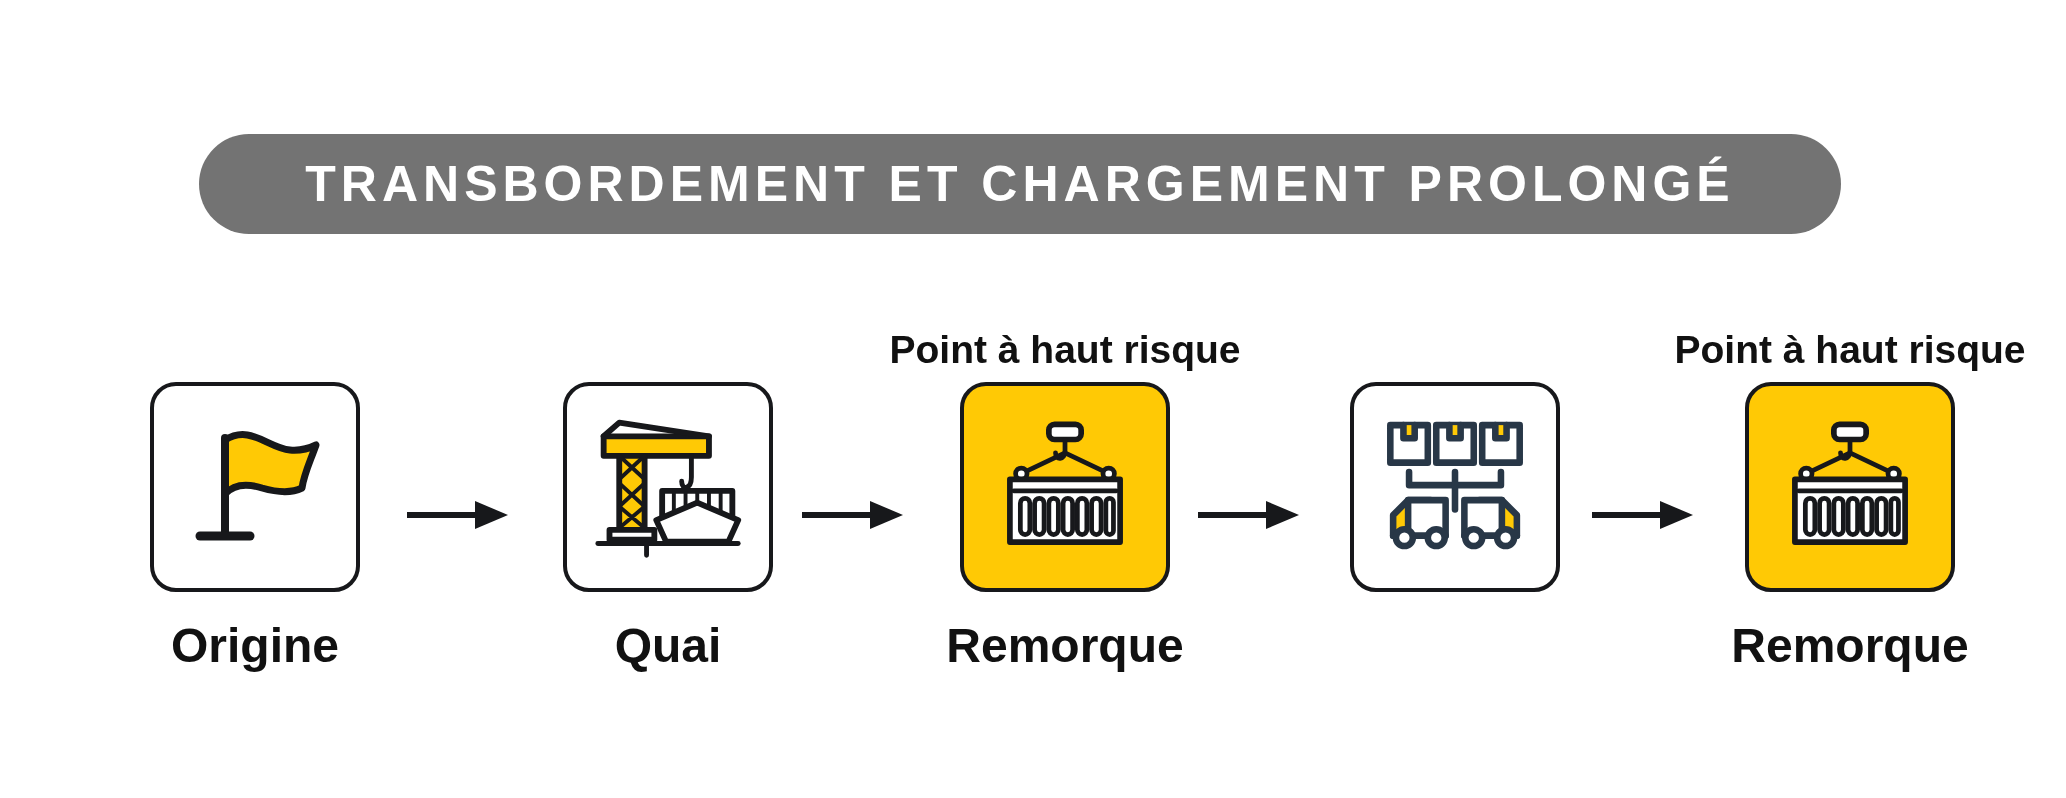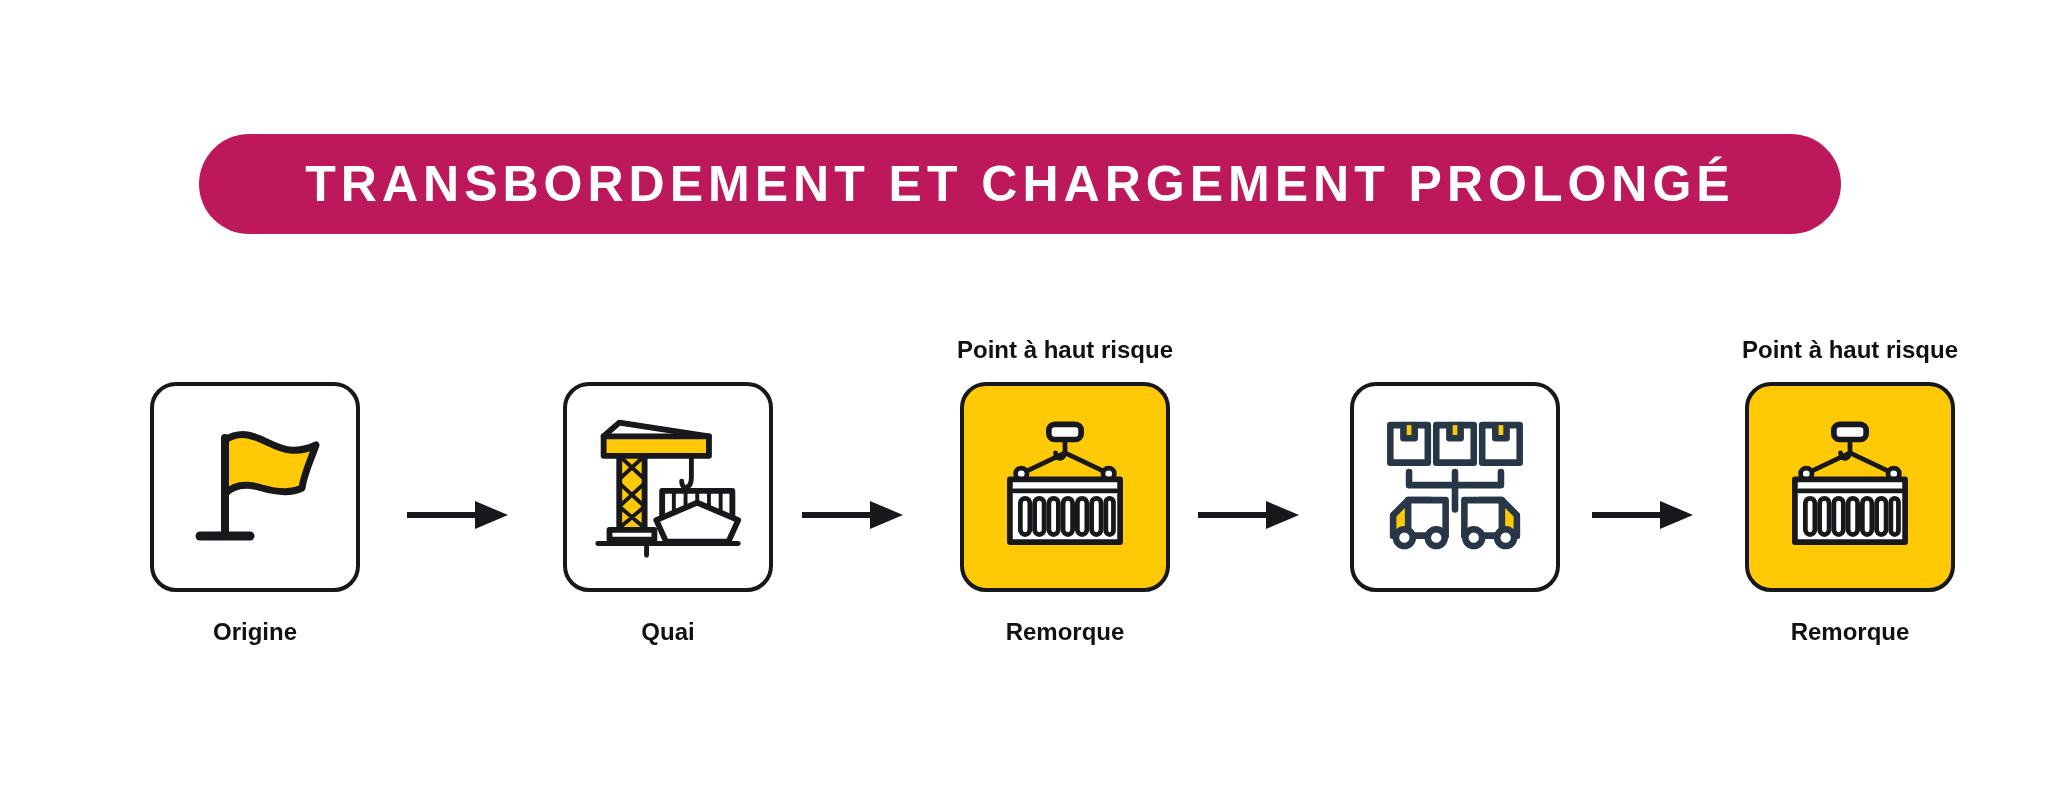--- a/index.html
+++ b/index.html
@@ -17,21 +17,21 @@
     position: relative;
   }
 
   
   #title-banner {
     position: absolute;
     left: 199px;
     top: 134px;
     width: 1642px;
     height: 100px;
-    background: #be185d;
+    background: #737373;
     border-radius: 50px;
     display: flex;
     align-items: center;
     justify-content: center;
   }
   #title-text {
     color: #ffffff;
     font-size: 50px;
     font-weight: bold;
     letter-spacing: 5px;
@@ -54,21 +54,21 @@
     top: 0;
     width: 230px;
     height: 380px;
     display: flex;
     flex-direction: column;
     align-items: center;
   }
 
   .risk-label {
     height: 60px;
-    font-size: 24px;
+    font-size: 39px;
     font-weight: bold;
     color: #111111;
     white-space: nowrap;
     line-height: 60px;
     text-align: center;
     font-family: "Liberation Sans", sans-serif;
   }
   .risk-label.empty { visibility: hidden; }
 
   .card {
@@ -82,21 +82,21 @@
     justify-content: center;
     margin-top: 2px;
   }
   .card.highlight {
     background: #FFC905;
   }
   .card svg { display: block; }
 
   .step-label {
     margin-top: 26px;
-    font-size: 24px;
+    font-size: 48px;
     font-weight: bold;
     color: #111111;
     white-space: nowrap;
     text-align: center;
     font-family: "Liberation Sans", sans-serif;
   }
 
   
   .arrow {
     position: absolute;

